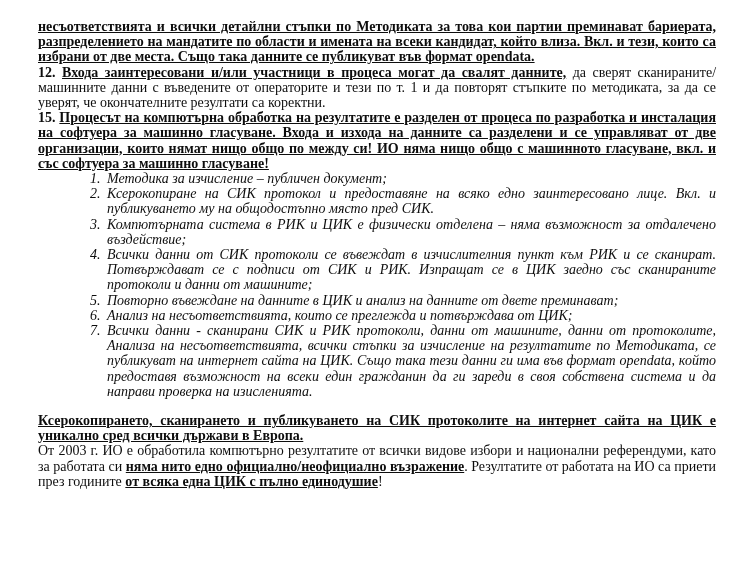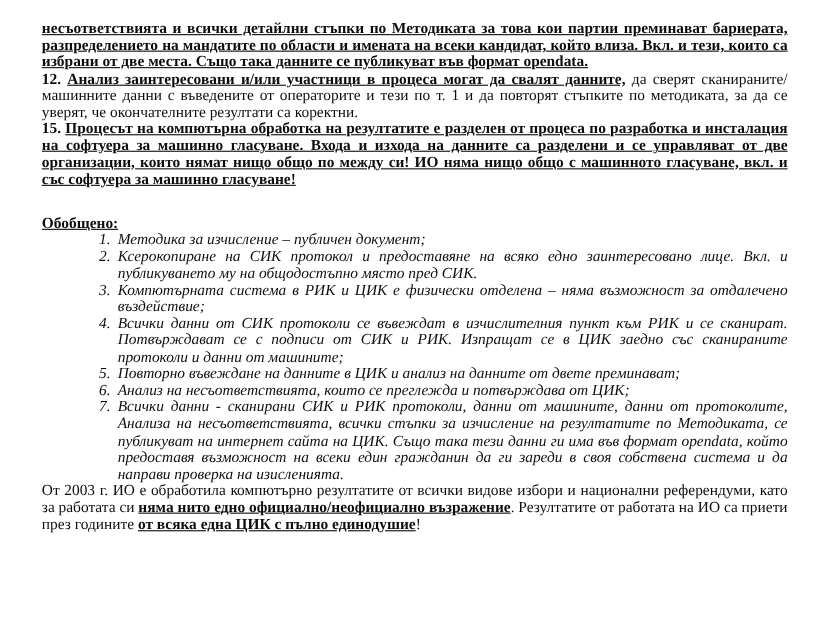--- a/index.html
+++ b/index.html
@@ -53,32 +53,32 @@
   .final {
   }
 </style>
 </head>
 <body>
 
 <div class="page">
 
   <p class="para emph">несъответствията и всички детайлни стъпки по Методиката за това кои партии преминават бариерата, разпределението на мандатите по области и имената на всеки кандидат, който влиза. Вкл. и тези, които са избрани от две места. Също така данните се публикуват във формат opendata.</p>
 
-  <p class="para"><span class="num">12.</span> <span class="emph">Анализ заинтересовани и/или участници в процеса могат да свалят данните,</span> <span>да сверят сканираните/машинните данни с въведените от операторите и тези по т. 1 и да повторят стъпките по методиката, за да се уверят, че окончателните резултати са коректни.</span></p>
+  <p class="para"><span class="num">12.</span> <span class="emph">Входа заинтересовани и/или участници в процеса могат да свалят данните,</span> <span>да сверят сканираните/машинните данни с въведените от операторите и тези по т. 1 и да повторят стъпките по методиката, за да се уверят, че окончателните резултати са коректни.</span></p>
 
   <p class="para"><span class="num">15.</span> <span class="emph">Процесът на компютърна обработка на резултатите е разделен от процеса по разработка и инсталация на софтуера за машинно гласуване. Входа и изхода на данните са разделени и се управляват от две организации, които нямат нищо общо по между си! ИО няма нищо общо с машинното гласуване, вкл. и със софтуера за машинно гласуване!</span></p>
 
-  <p class="para emph heading">Обобщено:</p>
 
   <ol class="summary-list">
     <li class="list-item">Методика за изчисление – публичен документ;</li>
     <li class="list-item">Ксерокопиране на СИК протокол и предоставяне на всяко едно заинтересовано лице. Вкл. и публикуването му на общодостъпно място пред СИК.</li>
     <li class="list-item">Компютърната система в РИК и ЦИК е физически отделена – няма възможност за отдалечено въздействие;</li>
     <li class="list-item">Всички данни от СИК протоколи се въвеждат в изчислителния пункт към РИК и се сканират. Потвърждават се с подписи от СИК и РИК. Изпращат се в ЦИК заедно със сканираните протоколи и данни от машините;</li>
     <li class="list-item">Повторно въвеждане на данните в ЦИК и анализ на данните от двете преминават;</li>
     <li class="list-item">Анализ на несъответствията, които се преглежда и потвърждава от ЦИК;</li>
     <li class="list-item">Всички данни - сканирани СИК и РИК протоколи, данни от машините, данни от протоколите, Анализа на несъответствията, всички стъпки за изчисление на резултатите по Методиката, се публикуват на интернет сайта на ЦИК. Също така тези данни ги има във формат opendata, който предоставя възможност на всеки един гражданин да ги зареди в своя собствена система и да направи проверка на изисленията.</li>
   </ol>
 
+  <p class="para emph unique">Ксерокопирането, сканирането и публикуването на СИК протоколите на интернет сайта на ЦИК е уникално сред всички държави в Европа.</p>
 
   <p class="para final"><span>От 2003 г. ИО е обработила компютърно резултатите от всички видове избори и национални референдуми, като за работата си</span> <span class="emph">няма нито едно официално/неофициално възражение</span><span>. Резултатите от работата на ИО са приети през годините</span> <span class="emph">от всяка една ЦИК с пълно единодушие</span><span>!</span></p>
 
 </div>
 
 </body></html>

